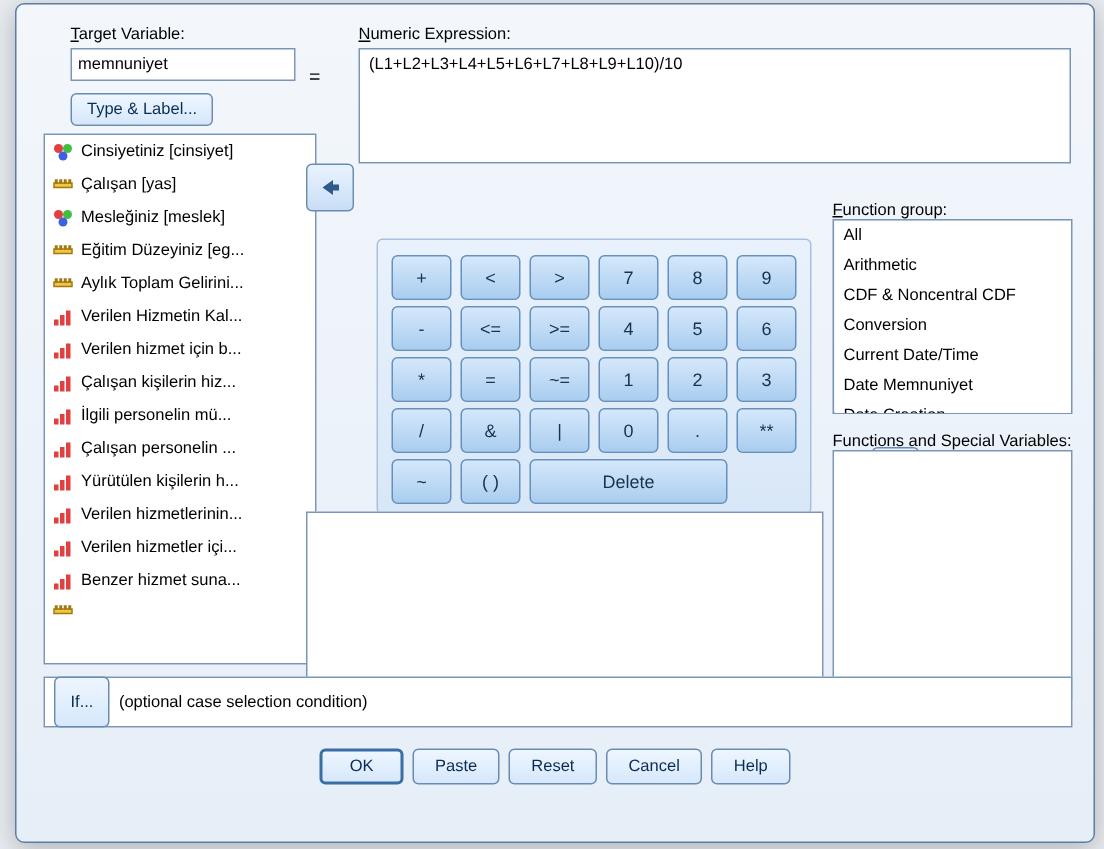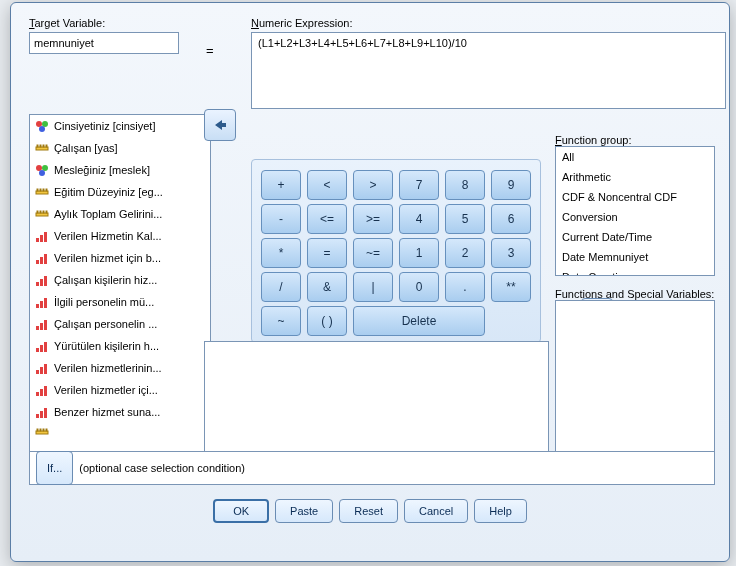--- a/index.html
+++ b/index.html
@@ -23,40 +23,40 @@
     width: 42px; height: 20px; background: linear-gradient(#e86b5c,#c93a23);
     border: 1px solid #8b2a1a; border-radius: 3px; color: #fff;
     display: flex; align-items: center; justify-content: center; cursor: pointer;
   }
 
   .content { padding: 14px 14px 8px 14px; position: relative; height: calc(100% - 28px); }
 
   .lbl { color: #000; }
   .underline-first::first-letter { text-decoration: underline; }
 
-  .target-col { position:absolute; left:18px; top:14px; width:164px; }
+  .target-col { position:absolute; left:36px; top:14px; width:164px; }
   .target-input {
     width:150px; height:22px; border:1px solid #7a95b5; background:#fff; padding:2px 4px; margin-top:3px;
   }
   .type-label-btn {
     margin-top:8px; height:22px; padding:0 10px; display:inline-flex; align-items:center;
     background: linear-gradient(#eef6ff,#d6e8fb); border:1px solid #6a8cb3; border-radius:4px;
     color:#0a2c55; cursor:pointer;
   }
 
   .equals { position:absolute; left:195px; top:40px; font-size:13px; }
 
   .var-list {
-    position:absolute; left:18px; top:111px; width:182px; height:354px;
+    position:absolute; left:18px; top:86px; width:182px; height:354px;
     border:1px solid #7a95b5; background:#fff; overflow:hidden;
   }
   .var-list .item { display:flex; align-items:center; gap:5px; padding:2px 5px; line-height:18px; white-space:nowrap;cursor:default; }
   .var-list .icon { width:14px; height:14px; display:inline-flex; align-items:center; justify-content:center; }
 
-  .numeric-col { position:absolute; left:228px; top:14px; right:180px;margin-left:12px; }
+  .numeric-col { position:absolute; left:228px; top:14px; right:180px; }
   .expr-area {
     width:475px; height:77px; border:1px solid #7a95b5; background:#fff; padding:4px 6px;
     margin-top:3px; resize:none; font-family:inherit;
   }
 
   .move-btn {
     position:absolute; left:193px; top:106px; width:32px; height:32px;
     background:linear-gradient(#eaf3ff,#c8def5); border:1px solid #6a8cb3; border-radius:4px;
     display:flex;align-items:center;justify-content:center;cursor:pointer;
   }
@@ -124,20 +124,23 @@
 <body>
 
 <div class="window">
 
 
   <div class="content">
 
     <div class="target-col">
       <div class="lbl underline-first">Target Variable:</div>
       <input class="target-input" value="memnuniyet" style="">
+      <button class="type-label-btn">
+        <span>Type &amp; Label...</span>
+      </button>
     </div>
 
     <div class="equals">=</div>
 
     <div class="var-list" id="var-list">
         <div class="item">
           <span class="icon ic-nominal">
             <svg width="14" height="14">
               <circle cx="4" cy="5" r="3"></circle>
               <circle cx="10" cy="5" r="3"></circle>

